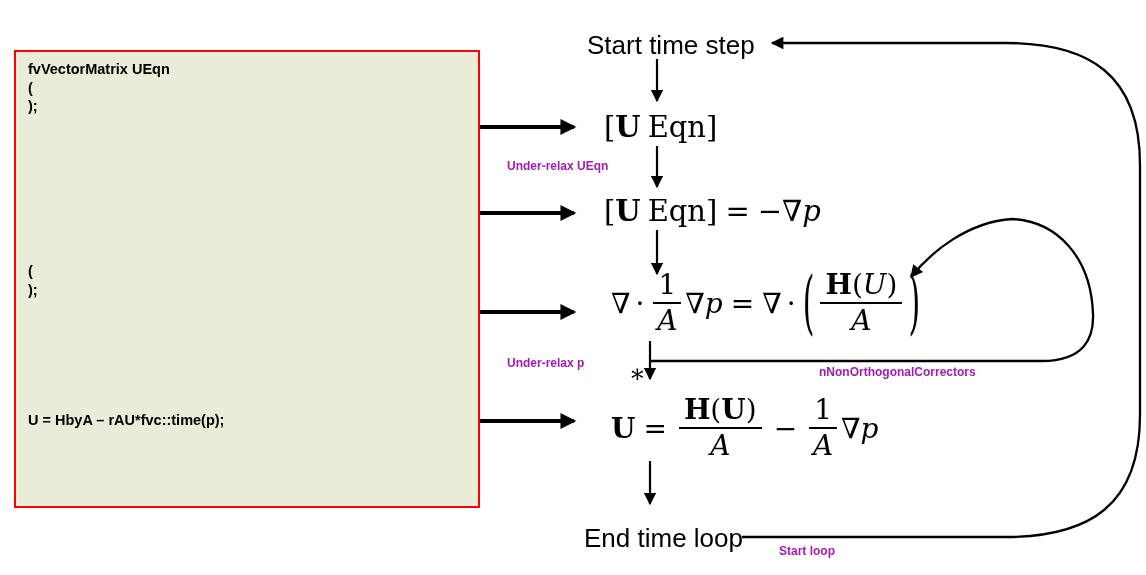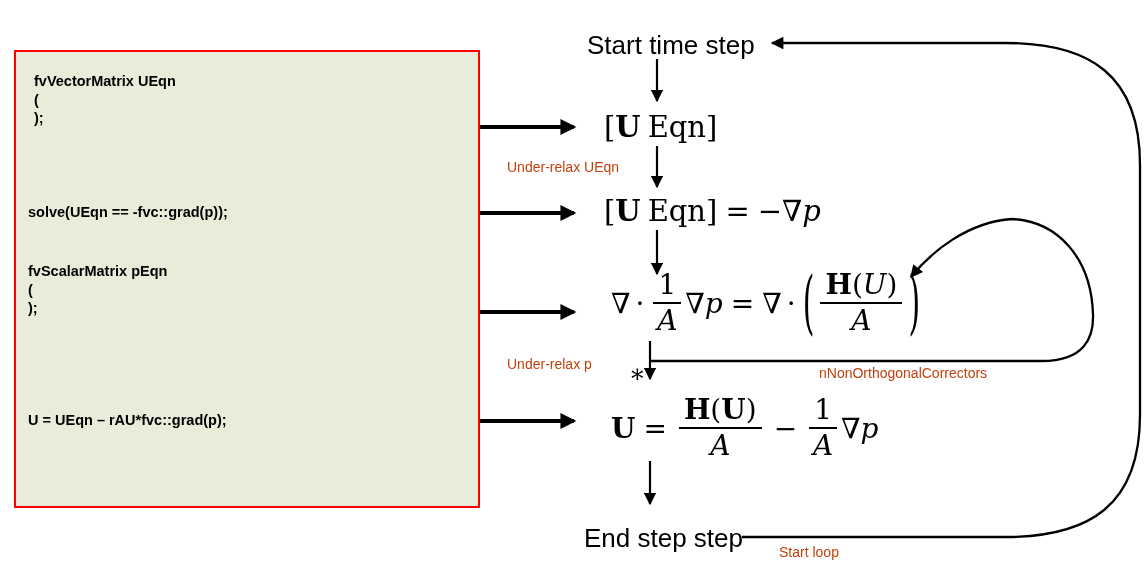--- a/index.html
+++ b/index.html
@@ -25,38 +25,38 @@
   .cblock{position:absolute;left:12px;}
   .cl{
     font-size:14.5px;
     font-weight:bold;
     line-height:18.5px;
     color:#000;
     white-space:pre;
   }
   .ind30{padding-left:30px;}
   .ind13{padding-left:13px;}
-  .b1{top:20px;margin-left:6px;}
+  .b1{top:8px;}
   .b2{top:151px;}
   .b3{top:210px;}
   .b4{top:359px;}
 
   
   .flowlabel{
     position:absolute;
     font-size:26px;
     color:#000;
     white-space:nowrap;
   }
   
   .bluelabel{
     position:absolute;
-    font-size:14px;
-    font-weight:normal;
-    color:#c2410c;
+    font-size:12px;
+    font-weight:bold;
+    color:#a21caf;
     white-space:nowrap;
   }
 
   
   .eq{
     position:absolute;
     font-family:"DejaVu Serif","Liberation Serif",serif;
     font-size:29px;
     color:#000;
     white-space:nowrap;
@@ -123,35 +123,31 @@
 
     <path d="M742,537 L1005,537 C1090,537 1140,505 1140,415 L1140,165 C1140,75 1090,43 1005,43 L772,43" stroke="#000" stroke-width="2.3" fill="none" marker-end="url(#ah-thin)"></path>
   </svg>
 
   <div class="codebox">
     <div class="cblock b1">
       <div class="cl">fvVectorMatrix UEqn</div>
       <div class="cl">(</div>
       <div class="cl">);</div>
     </div>
-    <div class="cblock b2">
-      <div class="cl">solve(UEqn == -fvc::grad(p));</div>
-    </div>
     <div class="cblock b3">
-      <div class="cl">fvScalarMatrix pEqn</div>
       <div class="cl">(</div>
       <div class="cl">);</div>
     </div>
     <div class="cblock b4">
-      <div class="cl">U = UEqn – rAU*fvc::grad(p);</div>
+      <div class="cl">U = HbyA – rAU*fvc::time(p);</div>
     </div>
   </div>
 
   <div class="flowlabel" style="left:587px;top:30px;text-align:center;">Start time step</div>
-  <div class="flowlabel" style="left:584px;top:523px;">End step step</div>
+  <div class="flowlabel" style="left:584px;top:523px;">End time loop</div>
 
   <div class="bluelabel" style="left:507px;top:159px;">Under-relax UEqn</div>
   <div class="bluelabel" style="left:507px;top:356px;">Under-relax p</div>
   <div class="bluelabel" style="left:781px;top:365px;margin-left:38px;">nNonOrthogonalCorrectors</div>
   <div class="bluelabel" style="left:779px;top:544px;">Start loop</div>
 
   <div class="star" style="left:629px;top:359px;">∗</div>
 
   <div class="eq" style="left:604px;top:110px;">
     <span class="rm">[</span>

